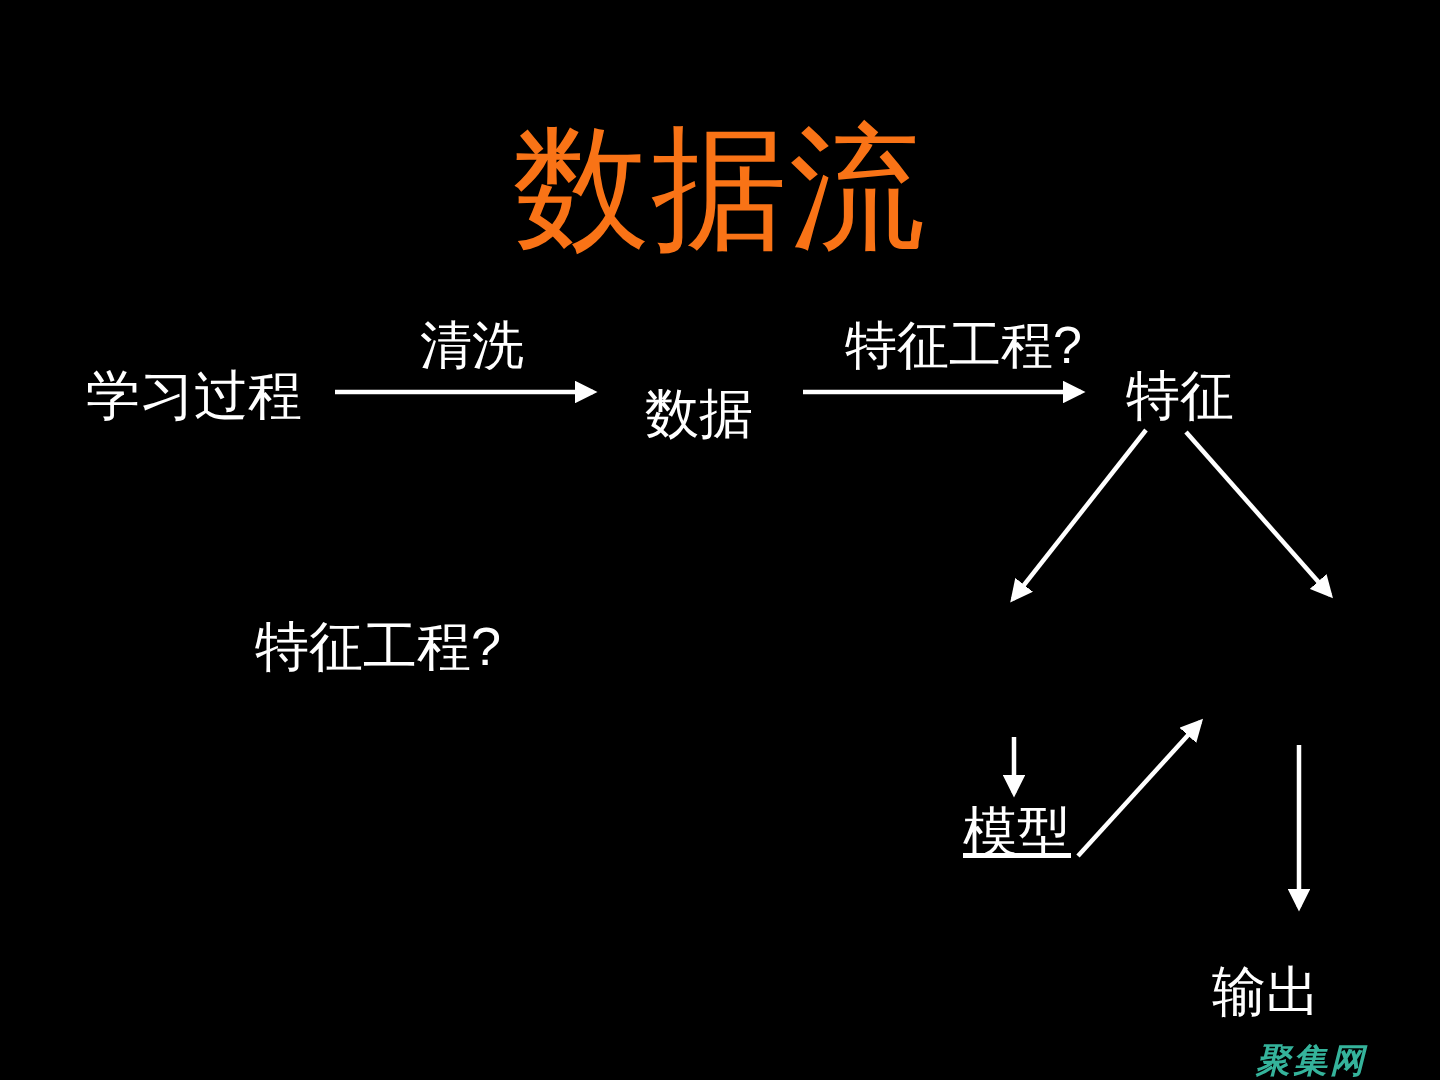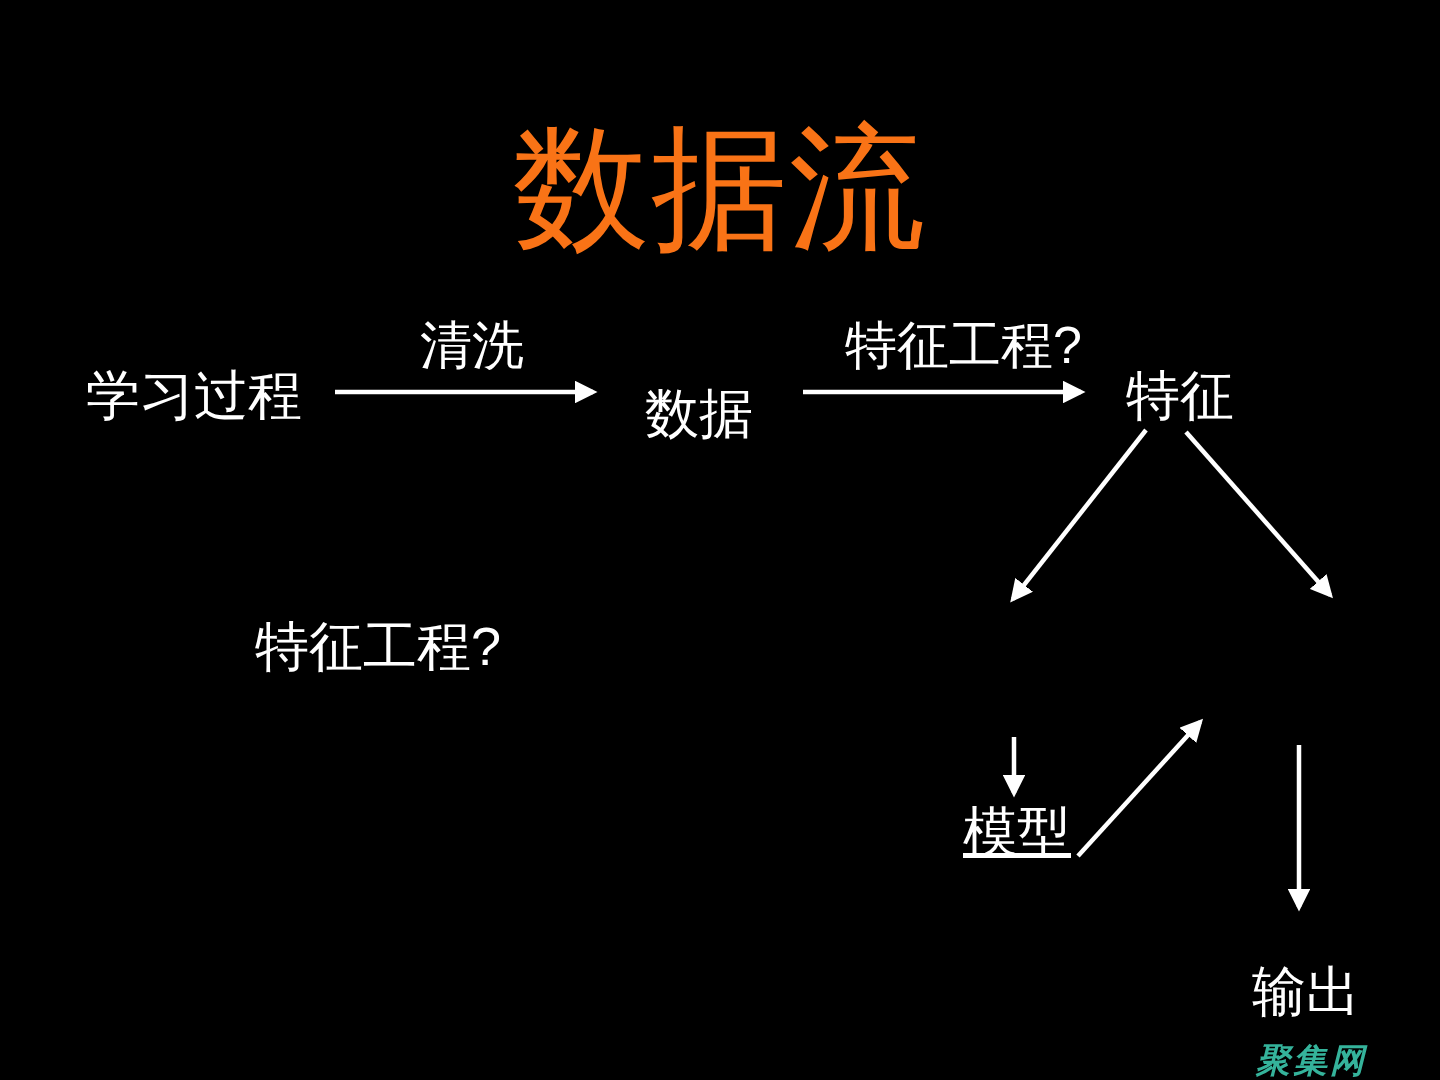--- a/index.html
+++ b/index.html
@@ -48,21 +48,21 @@
   }
   #raw-data        { left: 86px;   top: 367px; }
   #clean-label     { left: 420px;  top: 318px; }
   #data-node       { left: 645px;  top: 385px; }
   #feateng-label   { left: 845px;  top: 318px; }
   #features-node   { left: 1126px; top: 367px; }
   #feateng-note    { left: 255px;  top: 618px; }
   #learning-node   { left: 914px;  top: 650px; }
   #prediction-node { left: 1207px; top: 650px; }
   #model-node      { left: 963px;  top: 803px; text-decoration: underline; }
-  #output-node     { left: 1252px; top: 963px; }
+  #output-node     { left: 1212px; top: 963px; }
   .arrow-layer {
     position: absolute;
     left: 0; top: 0;
     width: 1440px;
     height: 1080px;
     pointer-events: none;
   }
   .watermark {
     position: absolute;
     left: 1256px;

